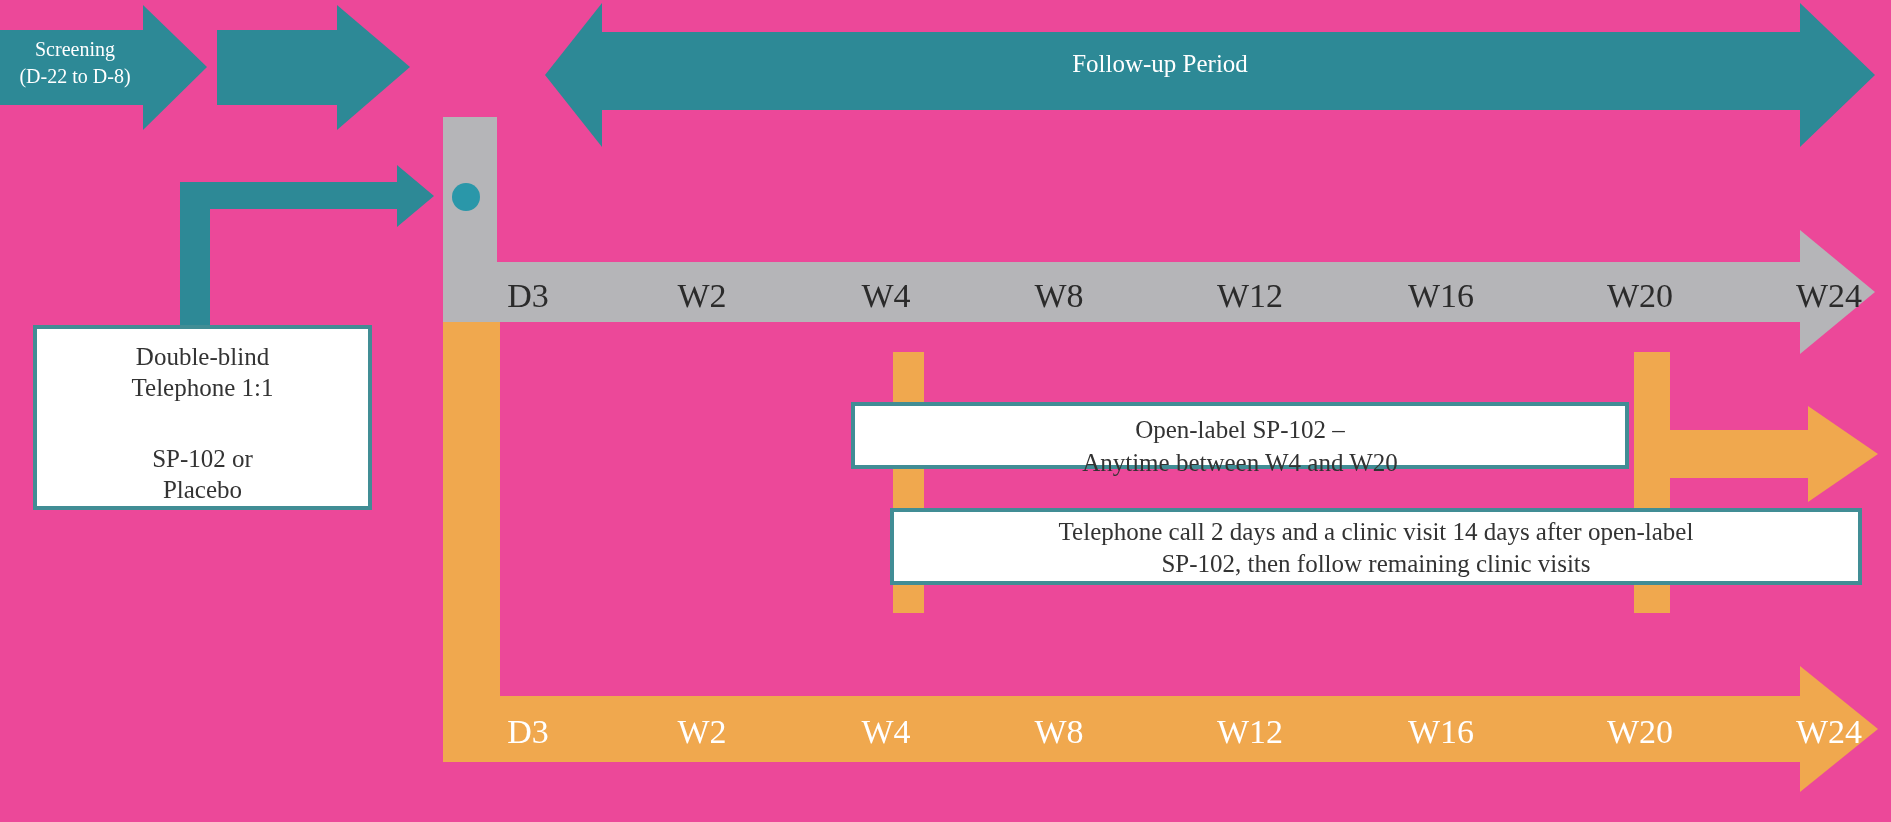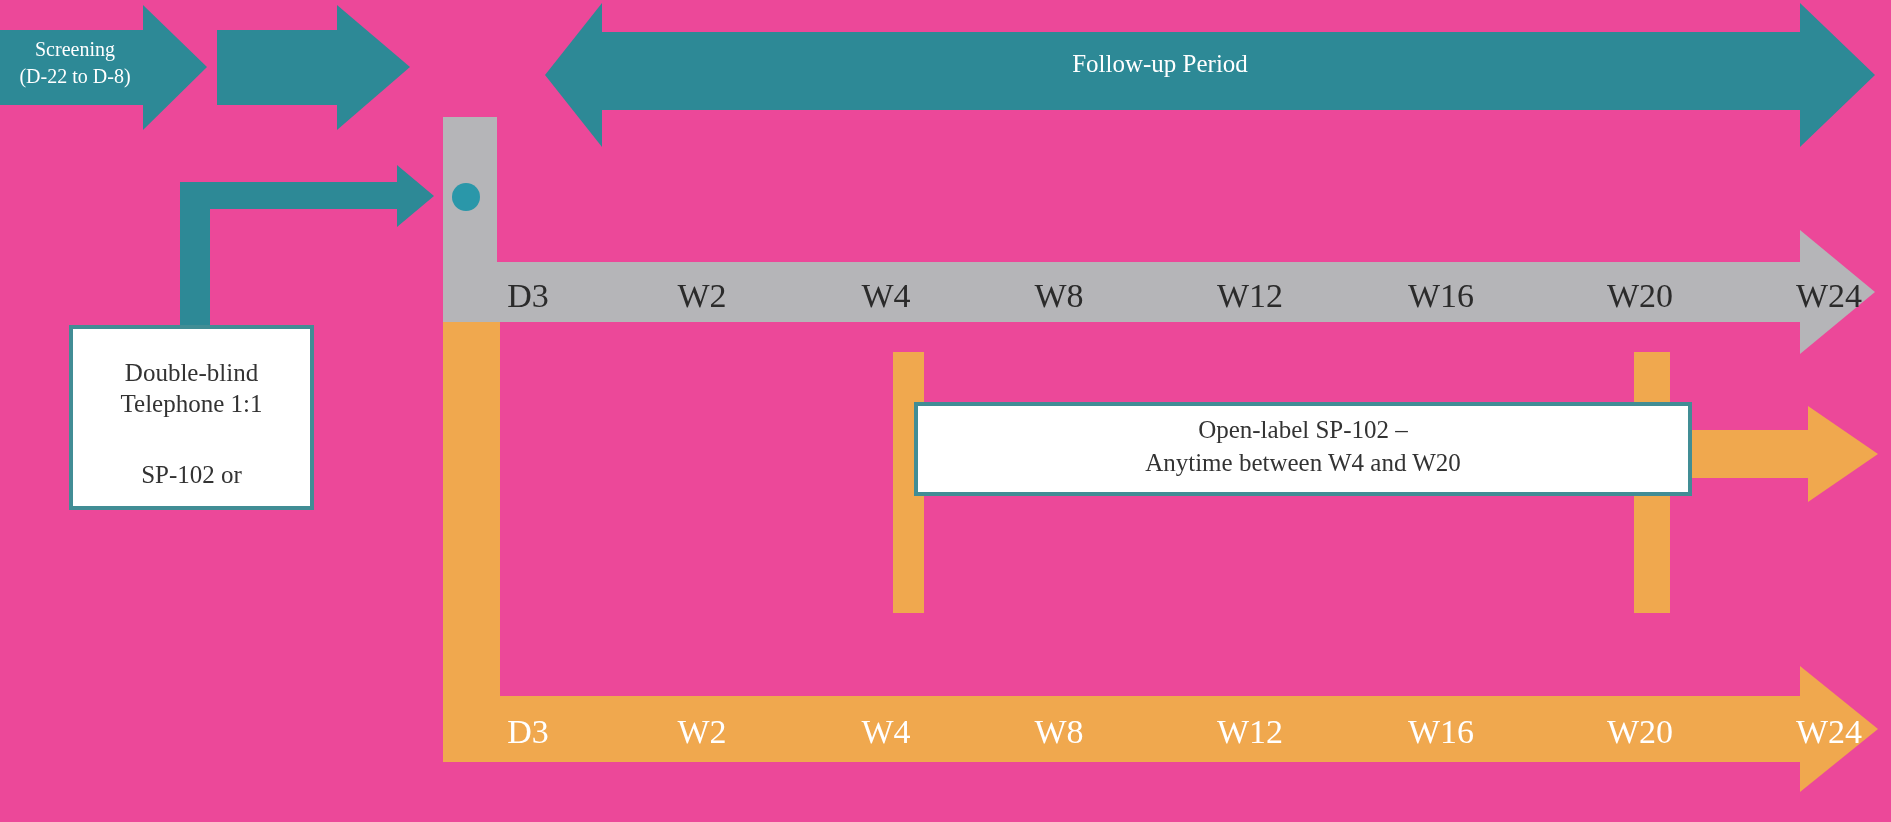--- a/index.html
+++ b/index.html
@@ -50,37 +50,42 @@
   <div class="tri" style="left:1800px;top:230px;border-top:62px solid transparent;border-bottom:62px solid transparent;border-left:75px solid #b5b5b8;"></div>
   <span class="tick dtxt" style="left:483px;top:277px;">D3</span>
   <span class="tick dtxt" style="left:657px;top:277px;">W2</span>
   <span class="tick dtxt" style="left:841px;top:277px;">W4</span>
   <span class="tick dtxt" style="left:1014px;top:277px;">W8</span>
   <span class="tick dtxt" style="left:1205px;top:277px;">W12</span>
   <span class="tick dtxt" style="left:1396px;top:277px;">W16</span>
   <span class="tick dtxt" style="left:1595px;top:277px;">W20</span>
   <span class="tick dtxt" style="left:1784px;top:277px;">W24</span>
 
-  <div class="abs obox" style="left:33px;top:325px;width:245px;height:185px;font-size:25px;line-height:31px;padding-top:28px;margin-left:36px;">
+  <div class="abs obox" style="left:33px;top:325px;width:339px;height:185px;font-size:25px;line-height:31px;padding-top:12px;">
     <div>Double-blind</div>
     <div>Telephone 1:1</div>
     <div style="margin-top:40px;">SP-102 or</div>
+    <div>Placebo</div>
   </div>
 
   <div class="abs orange" style="left:893px;top:352px;width:31px;height:261px;"></div>
   <div class="abs orange" style="left:1634px;top:352px;width:36px;height:261px;"></div>
 
   <div class="abs orange" style="left:1666px;top:430px;width:142px;height:48px;"></div>
   <div class="tri" style="left:1808px;top:406px;border-top:48px solid transparent;border-bottom:48px solid transparent;border-left:70px solid #f0a84e;"></div>
 
-  <div class="abs obox" style="left:914px;top:402px;width:778px;height:94px;font-size:25px;line-height:33px;padding-top:7px;">
+  <div class="abs obox" style="left:851px;top:402px;width:778px;height:67px;font-size:25px;line-height:33px;padding-top:7px;">
     <div>Open-label SP-102 –</div>
     <div>Anytime between W4 and W20</div>
   </div>
 
+  <div class="abs obox" style="left:890px;top:508px;width:972px;height:77px;font-size:25px;line-height:32px;padding-top:4px;">
+    <div>Telephone call 2 days and a clinic visit 14 days after open-label</div>
+    <div>SP-102, then follow remaining clinic visits</div>
+  </div>
 
   <div class="abs orange" style="left:443px;top:322px;width:57px;height:440px;"></div>
 
   <div class="abs orange" style="left:443px;top:696px;width:1357px;height:66px;"></div>
   <div class="tri" style="left:1800px;top:666px;border-top:63px solid transparent;border-bottom:63px solid transparent;border-left:78px solid #f0a84e;"></div>
   <span class="tick wtxt" style="left:483px;top:713px;">D3</span>
   <span class="tick wtxt" style="left:657px;top:713px;">W2</span>
   <span class="tick wtxt" style="left:841px;top:713px;">W4</span>
   <span class="tick wtxt" style="left:1014px;top:713px;">W8</span>
   <span class="tick wtxt" style="left:1205px;top:713px;">W12</span>

